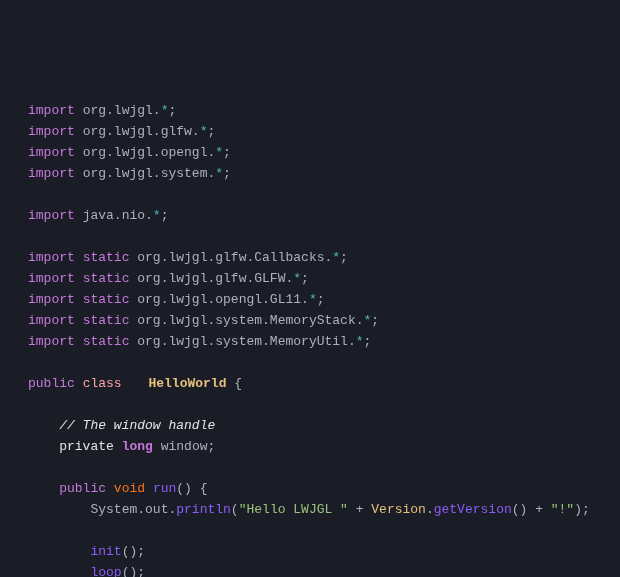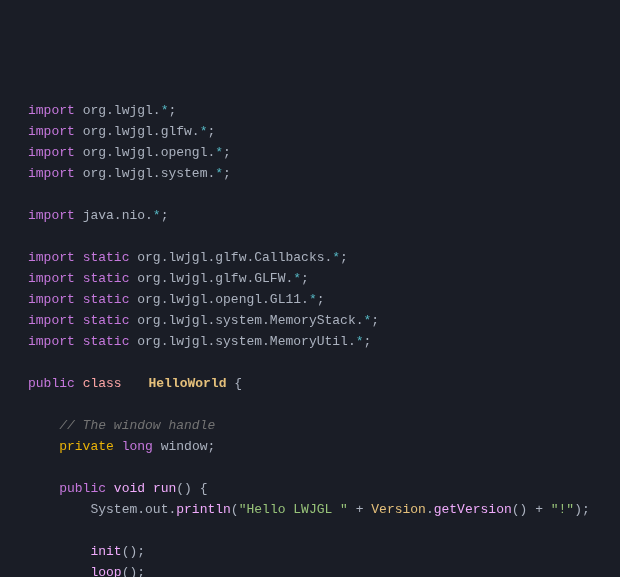--- a/index.html
+++ b/index.html
@@ -10,28 +10,28 @@
       line-height: 21px;
       color: #abb2bf;
       padding: 16px 0 16px 28px;
       white-space: pre;
       overflow: hidden;
     }
     .kw-import { color: #c678dd; margin-top: 11px; }
     .kw-static { color: #c678dd; margin-top: 44px; }
     .kw-public { color: #c678dd; text-align: right; }
     .kw-class { color: #fca5a5; }
-    .kw-private { color: #eab308; }
-    .kw-void { color: #f0abfc; }
-    .kw-long { color: #c678dd; }
+    .kw-private { color: #e5e5e5; }
+    .kw-void { color: #f97316; }
+    .kw-long { color: #c678dd; font-weight: bold; }
     .pkg { color: #abb2bf; text-align: right; }
     .star { color: #56b6c2; }
     .classname { color: #e5c07b; font-weight: 600; padding-left: 19px; }
-    .method { color: #f0abfc; }
-    .comment { color: #737373; font-style: italic; }
+    .method { color: #8b5cf6; }
+    .comment { color: #e5e5e5; font-style: italic; }
     .string { color: #98c379; }
     .punct { color: #abb2bf; }
     .type { color: #e5c07b; font-family: Liberation Mono, monospace; }
     .line { display: block; }
   </style>
 </head>
 <body>
 
 
 

